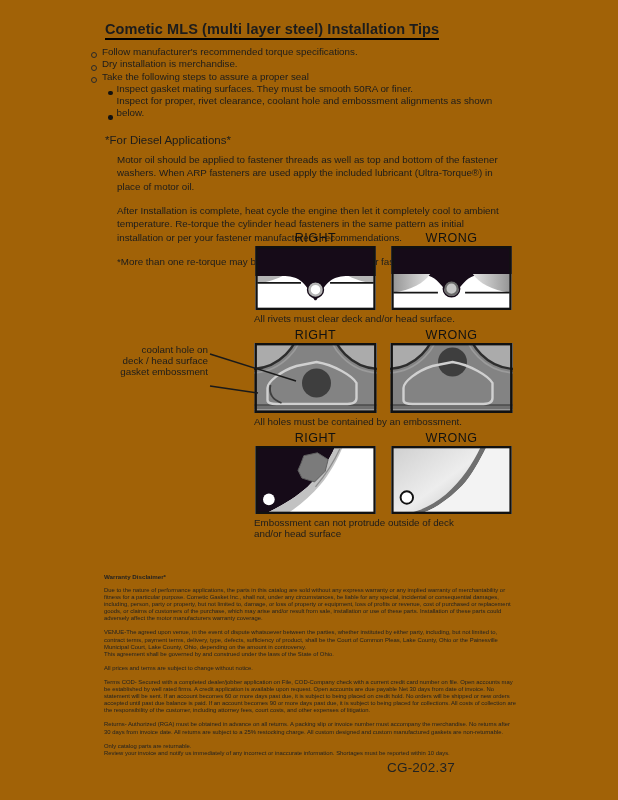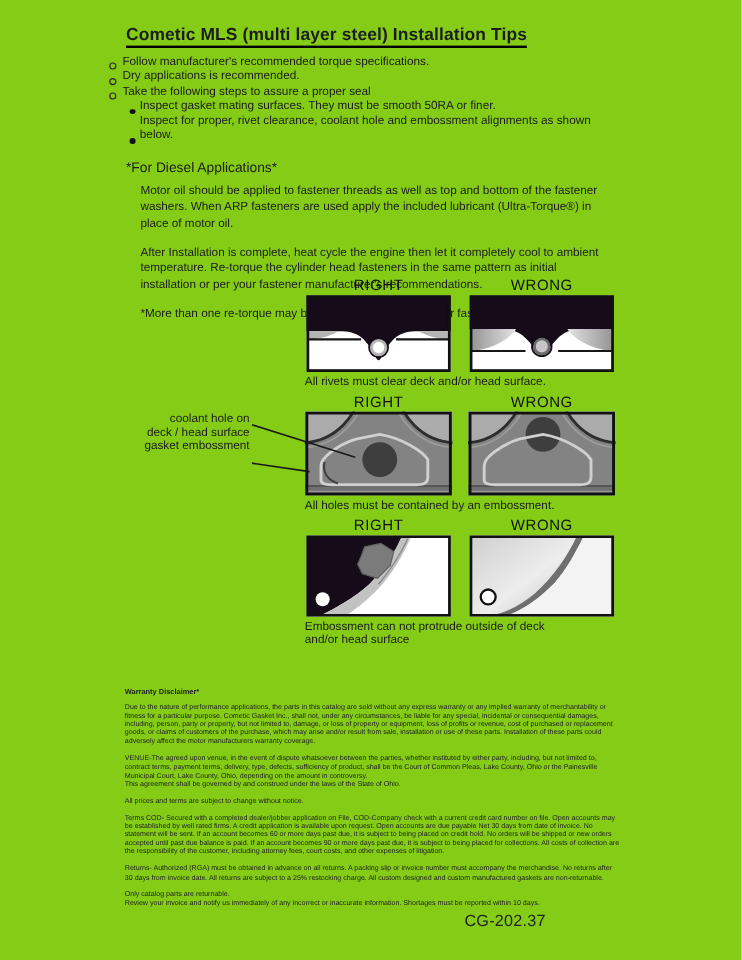--- a/index.html
+++ b/index.html
@@ -1,21 +1,21 @@
 <!DOCTYPE html>
 <html><head>
 <meta charset="utf-8">
 <style>
   html,body{margin:0;padding:0;}
   body{
     width:618px;height:800px;background:#ffffff;
     font-family:"Liberation Sans",sans-serif;color:#1c1c1c;
     position:relative;overflow:hidden;
   }
-  .page{position:absolute;inset:0;background:#84cc16;}
+  .page{position:absolute;inset:0;background:#a16207;}
 
   
   .content{position:absolute;left:105px;top:20px;width:402px;}
   h1.title{
     font-size:14.5px;font-weight:bold;margin:0 0 6px 0;
     display:inline-block;border-bottom:2px solid #000;padding-bottom:1px;
     letter-spacing:0.1px;
   }
   .bullets{margin-left:-14px;}
   .b-row{display:flex;align-items:flex-end;font-size:9.8px;line-height:12.3px;}
@@ -62,21 +62,21 @@
   <div class="content">
     <h1 class="title">Cometic MLS (multi layer steel) Installation Tips</h1>
 
     <div class="bullets">
       <div class="b-row">
         <span class="ob"></span>
         <span>Follow manufacturer's recommended torque specifications.</span>
       </div>
       <div class="b-row">
         <span class="ob"></span>
-        <span>Dry applications is recommended.</span>
+        <span>Dry installation is merchandise.</span>
       </div>
       <div class="b-row">
         <span class="ob"></span>
         <span>Take the following steps to assure a proper seal</span>
       </div>
       <div class="b-row sub">
         <span class="fb"></span>
         <span>Inspect gasket mating surfaces.  They must be smooth 50RA or finer.</span>
       </div>
       <div class="b-row sub">

